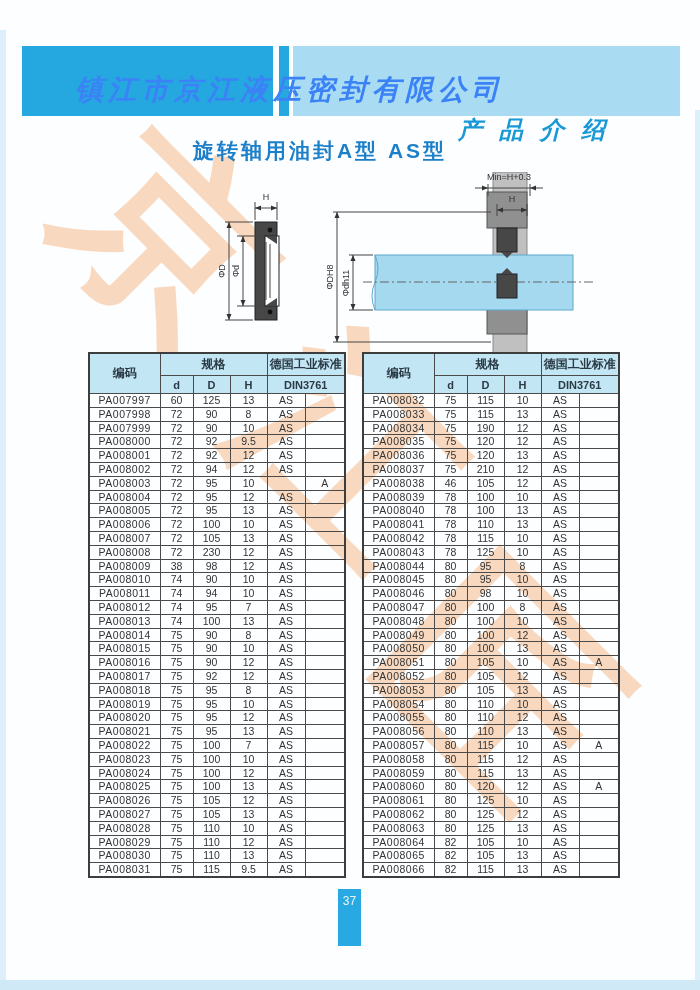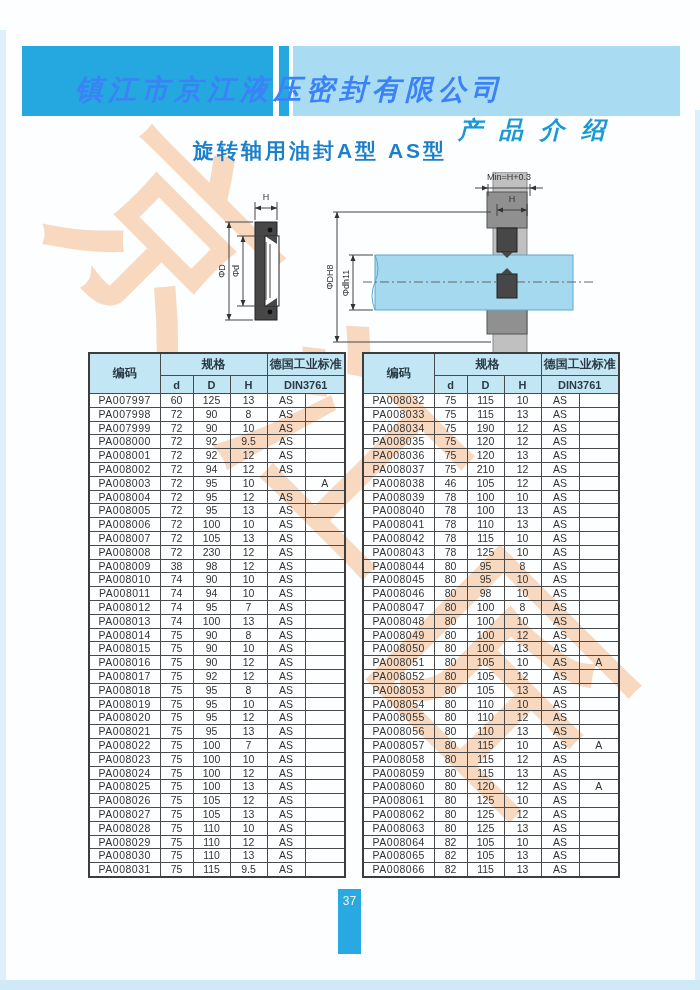--- a/index.html
+++ b/index.html
@@ -41,21 +41,21 @@
   table{border-collapse:collapse;table-layout:fixed;width:256px;}
   th,td{border:1px solid #4a4a4a;padding:0;text-align:center;color:#333;
         overflow:hidden;white-space:nowrap;}
   table{border:2px solid #3d3d3d;padding-left:42px;}
   thead th{background:#c3e6f5;color:#2b3b45;font-weight:bold;}
   .h-cn{font-size:12px;height:21px;}
   .h-sub{font-size:11px;height:17px;}
   tbody td{font-size:10.5px;height:12.8px;line-height:12.8px;background:transparent;}
   tbody td.code{letter-spacing:.5px;}
 
-  #page-num-box{position:absolute;left:338px;top:889px;width:23px;height:65px;
+  #page-num-box{position:absolute;left:338px;top:889px;width:23px;height:57px;
                 background:#29a9e2;z-index:2;}
   #page-num{color:#eaf7ff;font-size:12px;text-align:center;margin-top:5px;}
 
   
   .dimtxt{font-size:9px;fill:#333;font-family:"Liberation Sans",sans-serif;}
   .dimln{stroke:#444;stroke-width:1;fill:none;}
 </style>
 </head>
 <body>
 

